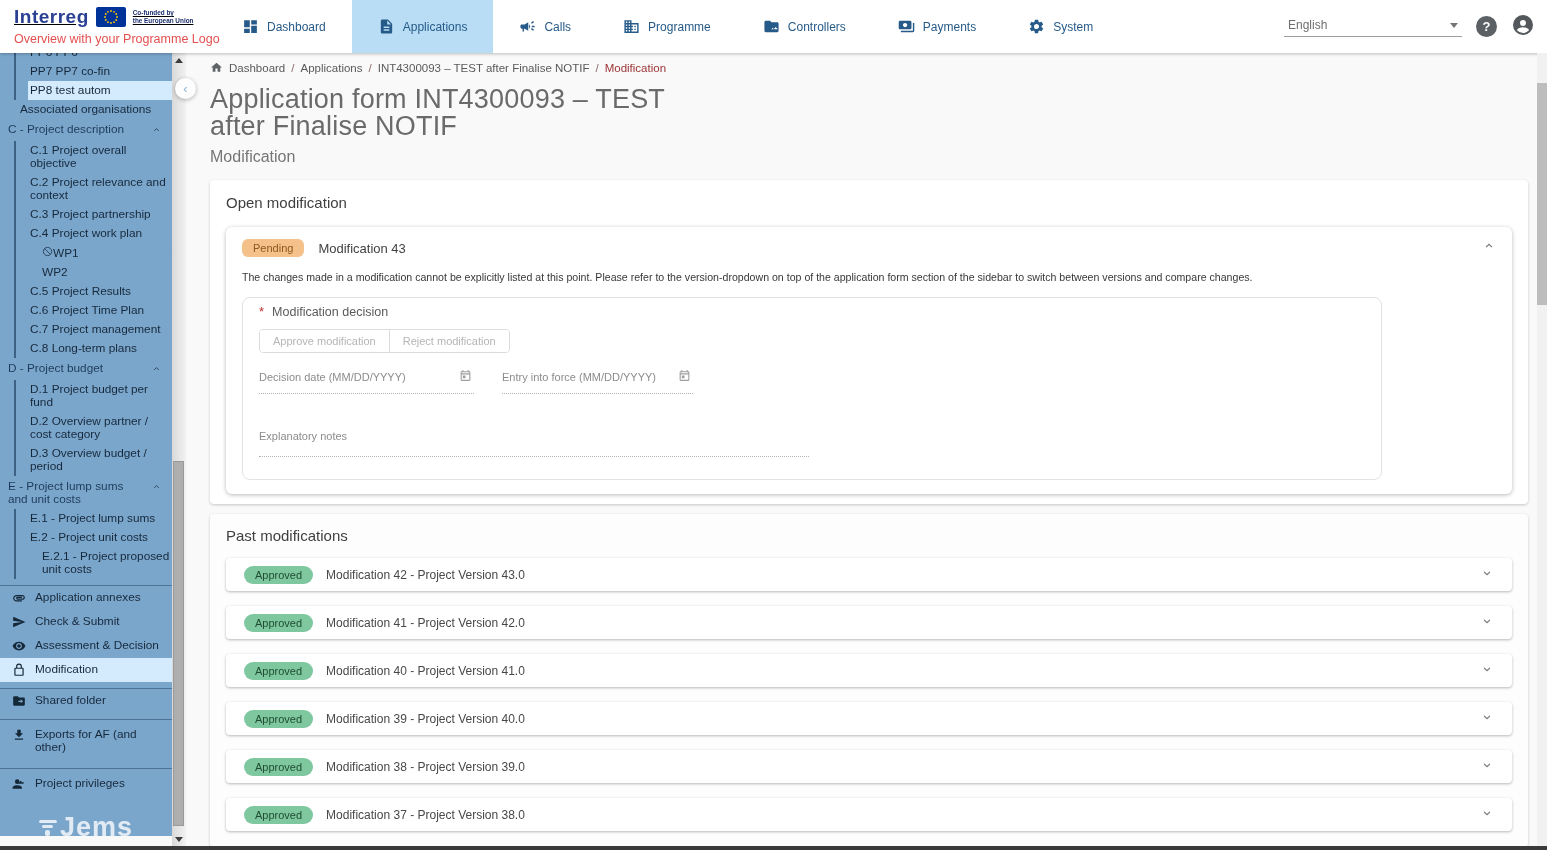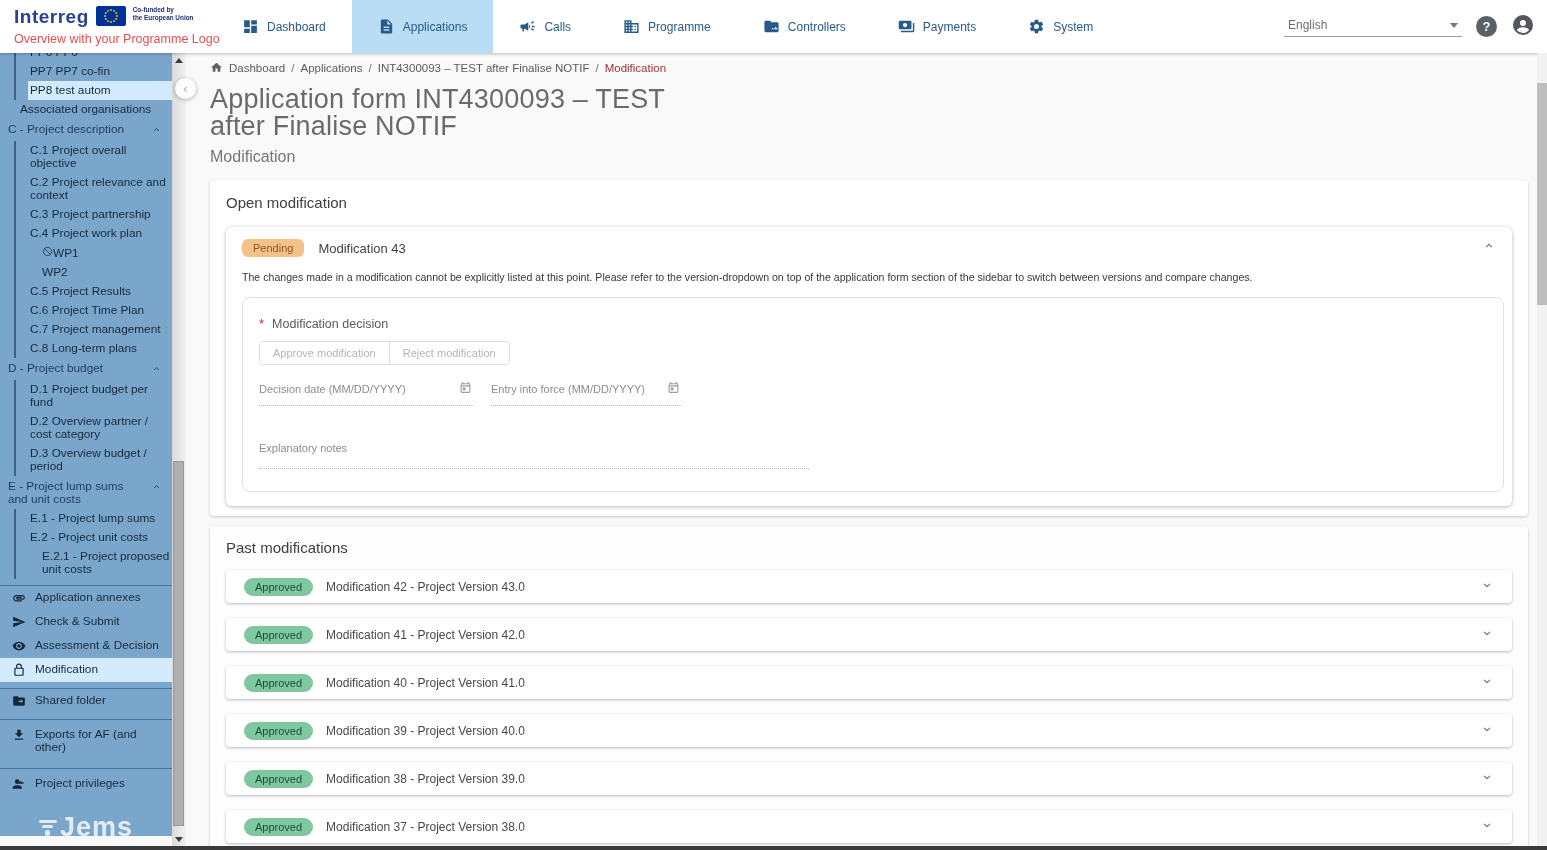--- a/index.html
+++ b/index.html
@@ -1,21 +1,21 @@
 <!DOCTYPE html>
 <html><head>
 <meta charset="utf-8">
 <style>
   * { margin:0; padding:0; box-sizing:border-box; }
   html,body { width:1547px; height:850px; overflow:hidden; font-family:"Liberation Sans", sans-serif; background:#f9f9f9; }
 
   
   .topbar { position:absolute; left:0; top:0; width:1547px; height:53px; background:#fff; box-shadow:0 1px 3px rgba(0,0,0,.25); z-index:30; display:flex; align-items:stretch; }
   .logo-block { width:216px; padding:6px 10px 4px 14px; }
-  .logo-row { display:flex; align-items:flex-start; gap:7px; }
+  .logo-row { display:flex; align-items:center; gap:7px;text-decoration:underline; }
   .brand { font-size:19px; font-weight:bold; color:#2b3f93; letter-spacing:.5px; }
   .eu-flag { width:30px; height:20px; background:#003399; border-radius:2px; flex:0 0 auto; }
   .eu-co { font-size:6.4px; font-weight:bold; color:#1a2e6e; line-height:1.25; }
   .logo-placeholder { margin-top:4px; font-size:12.5px; color:#e4504f; white-space:nowrap; }
   .nav { display:flex; align-items:stretch; }
   .nav-item { display:flex; align-items:center; gap:8px; padding:0 26px; font-size:12px; color:#265a88; cursor:pointer; }
   .nav-item svg { width:17px; height:17px; fill:#265a88; }
   .nav-item.active { background:#b9ddf5; }
   .topbar-right { margin-left:auto; display:flex; align-items:center; gap:14px; padding-right:12px; }
   .lang-select { width:178px; border-bottom:1px solid #9e9e9e; display:flex; align-items:center; justify-content:space-between; padding:2px 4px 4px 4px; font-size:12px; color:#6f6f6f; }
@@ -71,29 +71,29 @@
   .card-h { font-size:15px; color:#3f3f3f; }
   .panel { margin-top:16px; background:#fff; border-radius:6px; box-shadow:0 1px 4px rgba(0,0,0,.28); padding:12px 16px 14px 16px; }
   .panel-head { display:flex; align-items:center; gap:14px; }
   .badge { font-size:11px; padding:3px 11px; border-radius:11px; white-space:nowrap; }
   .badge-pending { background:#f4c18b; color:#8f571d;border-radius:6px; }
   .badge-approved { background:#7ec79f; color:#1f4d33; }
   .panel-title { font-size:13px; color:#424242; }
   .panel-chev { margin-left:auto; cursor:pointer; }
   .panel-chev svg, .row-chev svg { width:14px; height:14px; stroke:#757575; stroke-width:2; fill:none; }
   .panel-info { margin-top:14px; font-size:10.6px; color:#383838; }
-  .decision-box { margin-top:14px; border:1px solid #e2e2e2; border-radius:8px; padding:12px 16px 22px 16px; width:1262px; }
+  .decision-box { margin-top:14px; border:1px solid #e2e2e2; border-radius:8px; padding:0 16px 22px 16px; width:1140px; }
   .dec-label { font-size:12.5px; color:#5a5a5a; }
   .req-star { color:#c62f2f; margin-right:8px; font-size:13px; }
   .btn-group { display:inline-flex; border:1px solid #dcdcdc; border-radius:4px; overflow:hidden; margin:9px 0 0 0; }
   .btn { padding:5px 13px; font-size:11px; color:#b5b5b5; background:#fff; cursor:pointer; }
   .btn + .btn { border-left:1px solid #dcdcdc; }
   .fields-row { display:flex; gap:17px; margin-top:15px; }
   .field { border-bottom:1px dotted #b3b3b3; display:flex; align-items:center; justify-content:space-between; padding:0 2px 7px 0; cursor:text; }
-  .f1w { width:215px; } .f2w { width:191px; }
+  .f1w { width:215px; } .f2w { width:191px;margin-left:11px; }
   .field-label { font-size:11px; color:#8c8c8c; }
   .cal-icon svg { width:13px; height:13px; fill:#9e9e9e; }
   .notes-field { margin-top:32px; width:550px; border-bottom:1px dotted #b3b3b3; padding-bottom:12px; cursor:text; }
 
   .card-past { margin-top:10px; padding:13px 16px 16px 16px; background:#fdfdfd; }
   .mod-rows { margin-top:14px; display:flex; flex-direction:column; gap:15px; }
   .mod-row { height:33px; background:#fff; border-radius:4px; box-shadow:0 1px 3px rgba(0,0,0,.28); display:flex; align-items:center; gap:13px; padding:0 18px 0 18px; cursor:pointer; }
   .row-label { font-size:12px; color:#484848; }
   .row-chev { margin-left:auto; }
 

